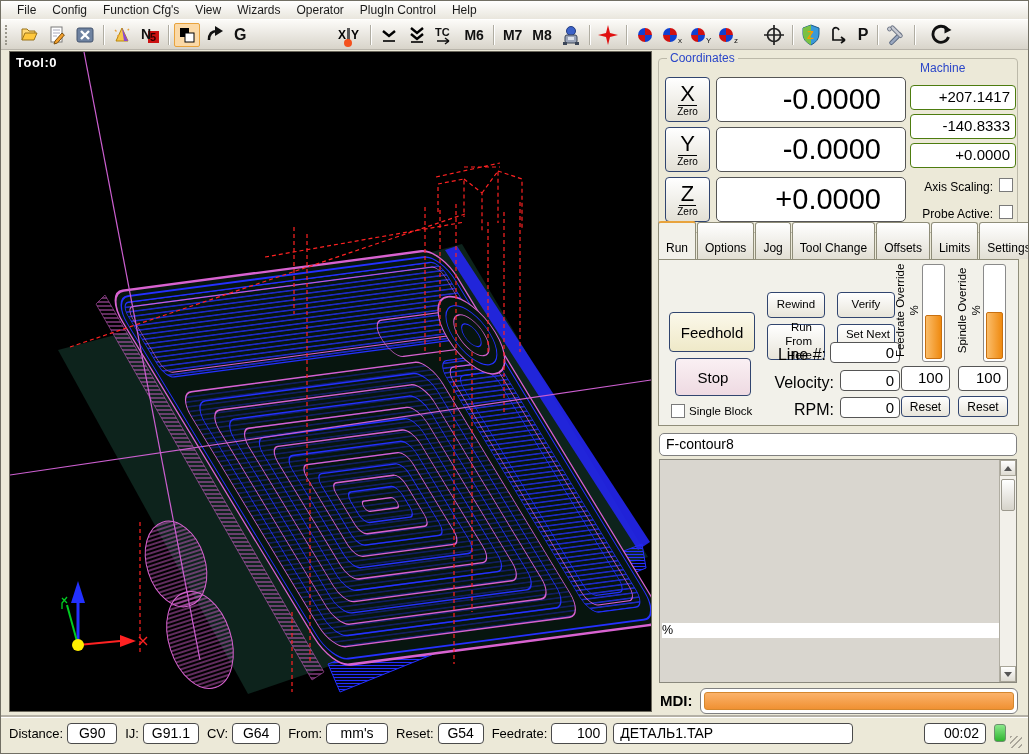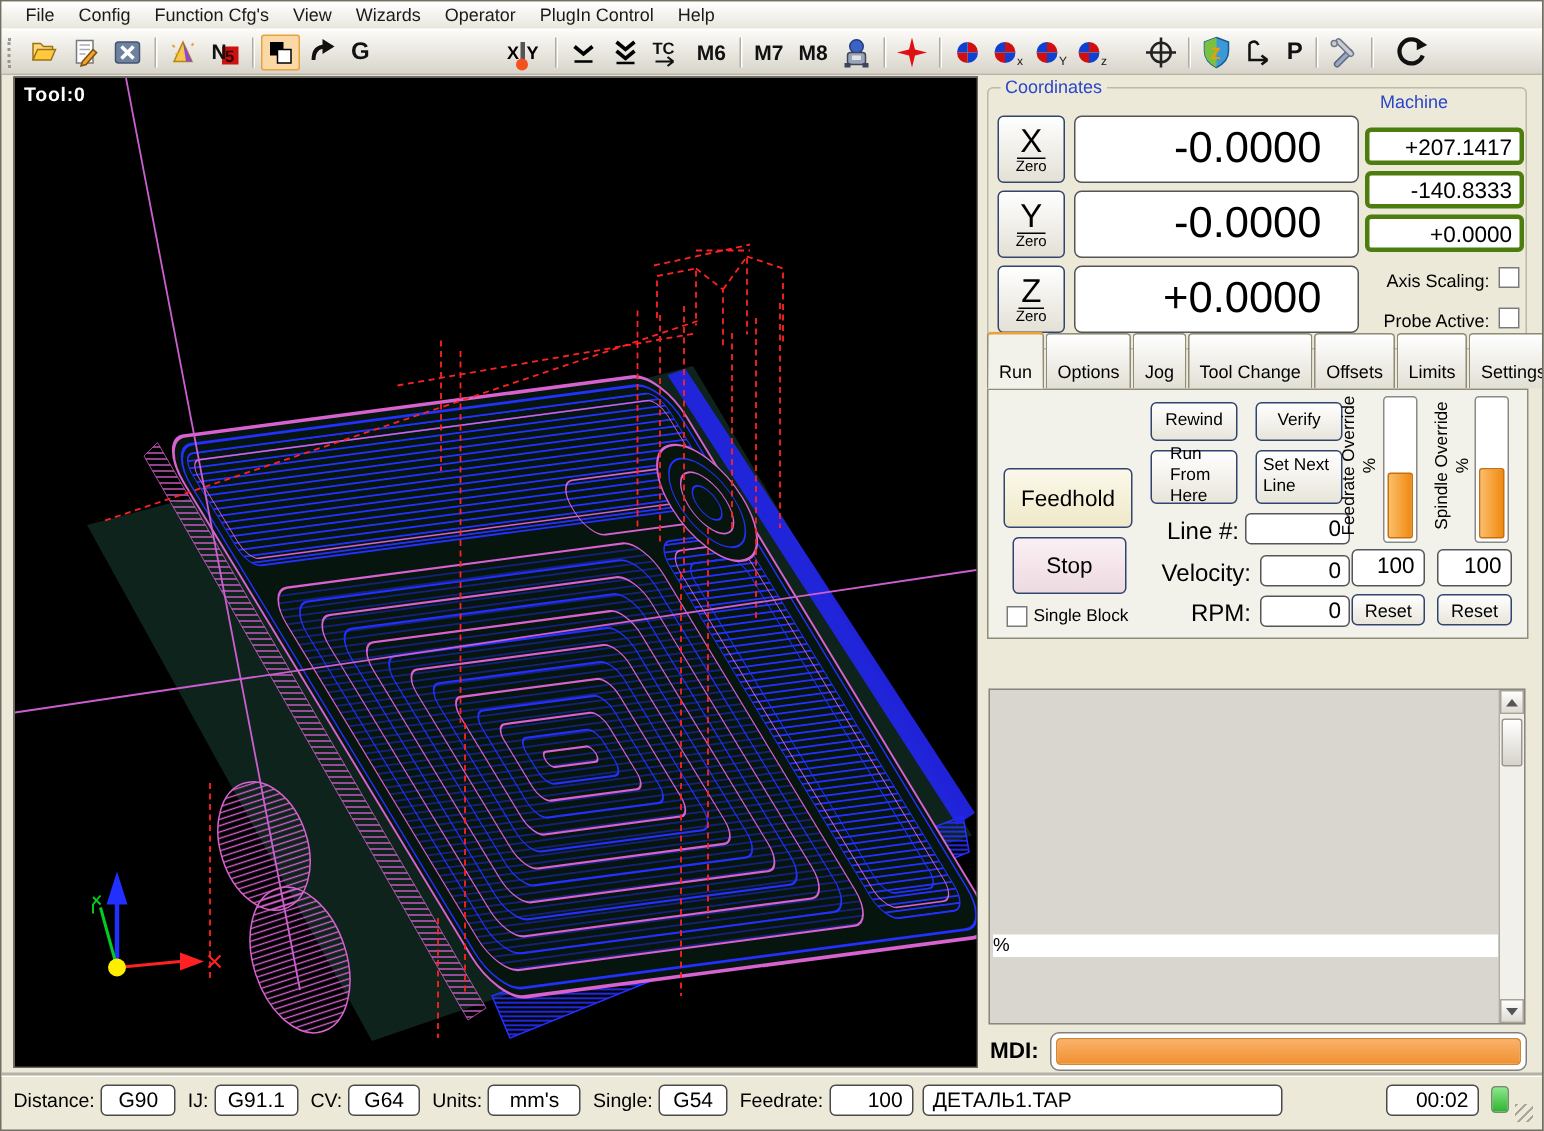--- a/index.html
+++ b/index.html
@@ -27,31 +27,31 @@
   
   .rpanel { position:absolute; left:655px; top:50px; width:370px; height:661px; }
   .groupbox { position:absolute; left:2px; top:7px; width:360px; height:175px; border:1px solid #bcb9a9; border-radius:4px; }
   .blue-label { color:#2b46c8; font-size:12px; background:#ece9d8; padding:0 3px; }
   .gb-label { position:absolute; top:-8px; left:8px; }
   .machine-label { position:absolute; left:258px; top:2px; }
   .zbtn { position:absolute; left:6px; width:45px; height:45px; border:1px solid #31456f; border-radius:4px; background:linear-gradient(#ffffff,#e3e0d5); display:flex; flex-direction:column; align-items:center; justify-content:center; cursor:default; }
   .zbtn .ltr { font-size:22px; line-height:23px; border-bottom:1px solid #000; padding:0 2px; }
   .zbtn .zz { font-size:10px; line-height:11px; }
   .dro { position:absolute; left:57px; width:190px; height:45px; background:#fff; border:1px solid #555; border-radius:5px; font-size:29px; line-height:42px; text-align:right; padding-right:24px; }
-  .mdro { position:absolute; left:251px; width:106px; height:25px; background:#fff; border:3px solid #4d7c0f; border-radius:4px; font-size:15px; line-height:22px; text-align:right; padding-right:5px; }
+  .mdro { position:absolute; left:251px; width:106px; height:25px; background:#fff; border:1px solid #4d7c0f; border-radius:4px; font-size:15px; line-height:22px; text-align:right; padding-right:5px; }
   .chklab { position:absolute; font-size:12px; width:190px; text-align:right; }
   .chk { position:absolute; width:14px; height:14px; background:#fff; border:1px solid #7a7a7a; }
 
   .tabs { position:absolute; left:2px; top:187px; display:flex; align-items:flex-end; height:21px; }
   .tab { border:1px solid #8f8d79; border-bottom:none; border-radius:3px 3px 0 0; background:linear-gradient(#ffffff,#e2dfd4); font-size:12px; padding:18px 7px; height:19px; margin-right:1px; white-space:nowrap; }
   .tab.active { background:#f2f1ea; border-top:2px solid #e8a33d; height:22px; z-index:2; position:relative; }
   .tabpanel { position:absolute; left:2px; top:208px; width:361px; height:167px; background:#f2f1ea; border:1px solid #8f8d79; }
 
   .bigbtn { position:absolute; border:1px solid #31456f; border-radius:4px; font-size:15px; display:flex; align-items:center; justify-content:center; }
-  .smbtn { position:absolute; border:1px solid #31456f; border-radius:4px; background:linear-gradient(#ffffff,#e8e5da); font-size:11.5px; display:flex; align-items:center; justify-content:center; text-align:left; line-height:1.2; }
+  .smbtn { position:absolute; border:1px solid #31456f; border-radius:4px; background:linear-gradient(#ffffff,#e8e5da); font-size:11.5px; display:flex; align-items:center; justify-content:center; text-align:right; line-height:1.2;margin-top:24px; }
   .fldlab { position:absolute; font-size:16px; text-align:right; }
   .fld { position:absolute; background:#fff; border:1px solid #555; border-radius:4px; font-size:15px; line-height:19px; text-align:right; padding-right:5px; }
   .otrack { position:absolute; top:4px; width:23px; height:98px; background:#fff; border:1px solid #8a8a8a; border-radius:3px; }
   .ofill { position:absolute; bottom:2px; left:2px; right:2px; background:linear-gradient(90deg,#fbbd6a,#ef8a10); border:1px solid #c87010; border-radius:2px; }
   .vlabel { position:absolute; width:96px; font-size:11.5px; line-height:1.25; text-align:center; transform:rotate(-90deg); }
   .oval { position:absolute; top:106px; height:25px; background:#fff; border:1px solid #555; border-radius:4px; font-size:15px; line-height:22px; text-align:right; padding-right:6px; }
   .rstbtn { position:absolute; top:136px; height:21px; border:1px solid #31456f; border-radius:4px; background:linear-gradient(#ffffff,#e8e5da); font-size:12px; display:flex; align-items:center; justify-content:center; }
 
   .progname { position:absolute; left:3px; top:382px; width:358px; height:23px; background:#fff; border:1px solid #808080; border-radius:5px; font-size:14px; line-height:19px; padding:1px 6px; }
   .gcode { position:absolute; left:3px; top:408px; width:358px; height:224px; background:#d9d6cf; border:1px solid #8a887d; display:flex; }
@@ -418,20 +418,21 @@
       <div class="otrack" style="left:324px;">
           <div class="ofill" style="height:47px;"></div>
         </div>
 
       <div class="oval" style="left:242px; width:49px;">100</div>
       <div class="oval" style="left:299px; width:50px;">100</div>
       <div class="rstbtn" style="left:242px; width:49px;">Reset</div>
       <div class="rstbtn" style="left:299px; width:50px;">Reset</div>
     </div>
 
+    <div class="progname">F-contour8</div>
 
     <div class="gcode">
       <div class="gc-lines">
         <div class="gc-spacer"></div>
         <div class="gc-line hl">%</div>
         
         
         
         
         
@@ -454,23 +455,23 @@
       </div>
   </div>
 
   <div class="statusbar">
     <span class="slabel" style="margin-left:0;">Distance:</span>
     <span class="sbox" style="width:50px;">G90</span>
     <span class="slabel">IJ:</span>
     <span class="sbox" style="width:56px;">G91.1</span>
     <span class="slabel">CV:</span>
     <span class="sbox" style="width:48px;">G64</span>
-    <span class="slabel">Units:</span>
+    <span class="slabel">From:</span>
     <span class="sbox" style="width:62px;">mm's</span>
-    <span class="slabel">Single:</span>
+    <span class="slabel">Reset:</span>
     <span class="sbox" style="width:46px;">G54</span>
     <span class="slabel">Feedrate:</span>
     <span class="sbox" style="width:56px; text-align:right;">100</span>
     <span class="sbox" style="width:240px; text-align:left; margin-left:6px;">ДЕТАЛЬ1.TAP</span>
     <span style="flex:1;"></span>
     <span class="sbox" style="width:62px; text-align:right;">00:02</span>
     <span class="led"></span>
     <span class="rgrip"></span>
   </div>
 

